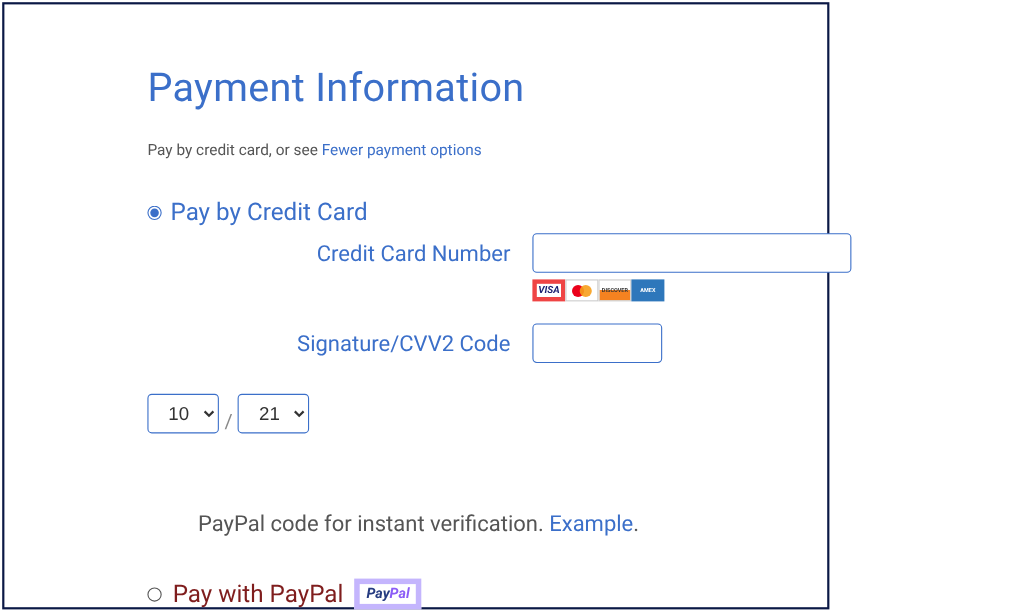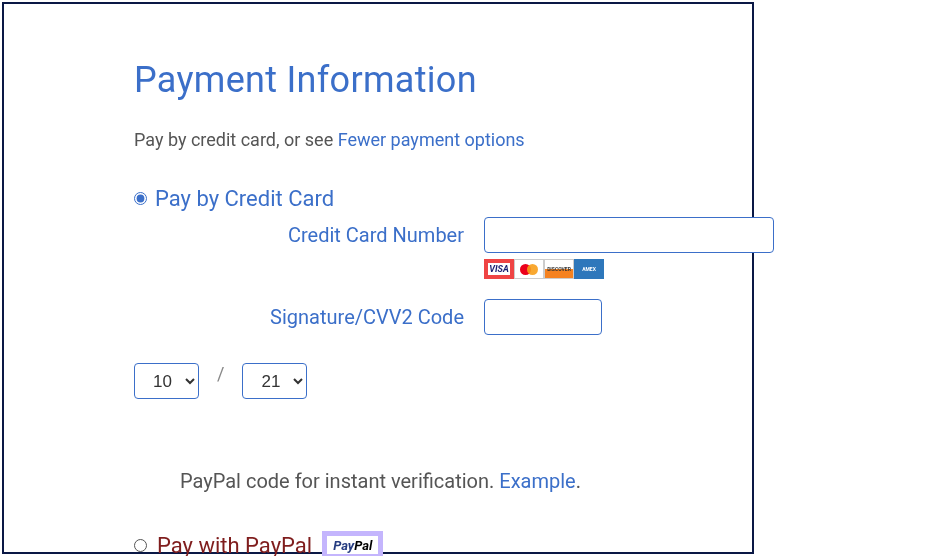--- a/index.html
+++ b/index.html
@@ -24,21 +24,21 @@
     }
     .page-title {
       color: #3b6fc9;
       font-size: 36px;
       font-weight: 400;
       margin-bottom: 28px;
       letter-spacing: 0.3px;
     }
     .subtitle {
       color: #555;
-      font-size: 18px;
+      font-size: 14px;
       margin-bottom: 36px;
     }
     .subtitle a {
       color: #3b6fc9;
       text-decoration: none;
     }
     .payment-option {
       display: flex;
       align-items: center;
       gap: 8px;
@@ -125,22 +125,22 @@
     }
     .amex-icon {
       background: #2e77bb;
       font-size: 5px;
     }
     .exp-group {
       margin-top: 28px;
     }
     .exp-row {
       display: flex;
-      align-items: flex-start;
-      gap: 18px;
+      align-items: flex-end;
+      gap: 5px;
     }
     .select-exp {
       border: 1px solid #3b6fc9;
       border-radius: 4px;
       height: 36px;
       font-size: 17px;
       padding: 0 10px 0 14px;
       background: #fff;
       color: #333;
       outline: none;
@@ -175,21 +175,21 @@
       background: #fff;
       padding: 3px 6px 2px 6px;
       font-style: italic;
       font-weight: bold;
       font-size: 13px;
       display: inline-flex;
       align-items: center;
       line-height: 1;
     }
     .pp-pay { color: #253b80; }
-    .pp-pal { color: #000000; }
+    .pp-pal { color: #8b5cf6; }
     .cvv-block { margin-top: 20px; }
     .radio-empty {
       appearance: none;
       width: 13px;
       height: 13px;
       border: 1.5px solid #555;
       border-radius: 50%;
       cursor: pointer;
     }
   </style>

